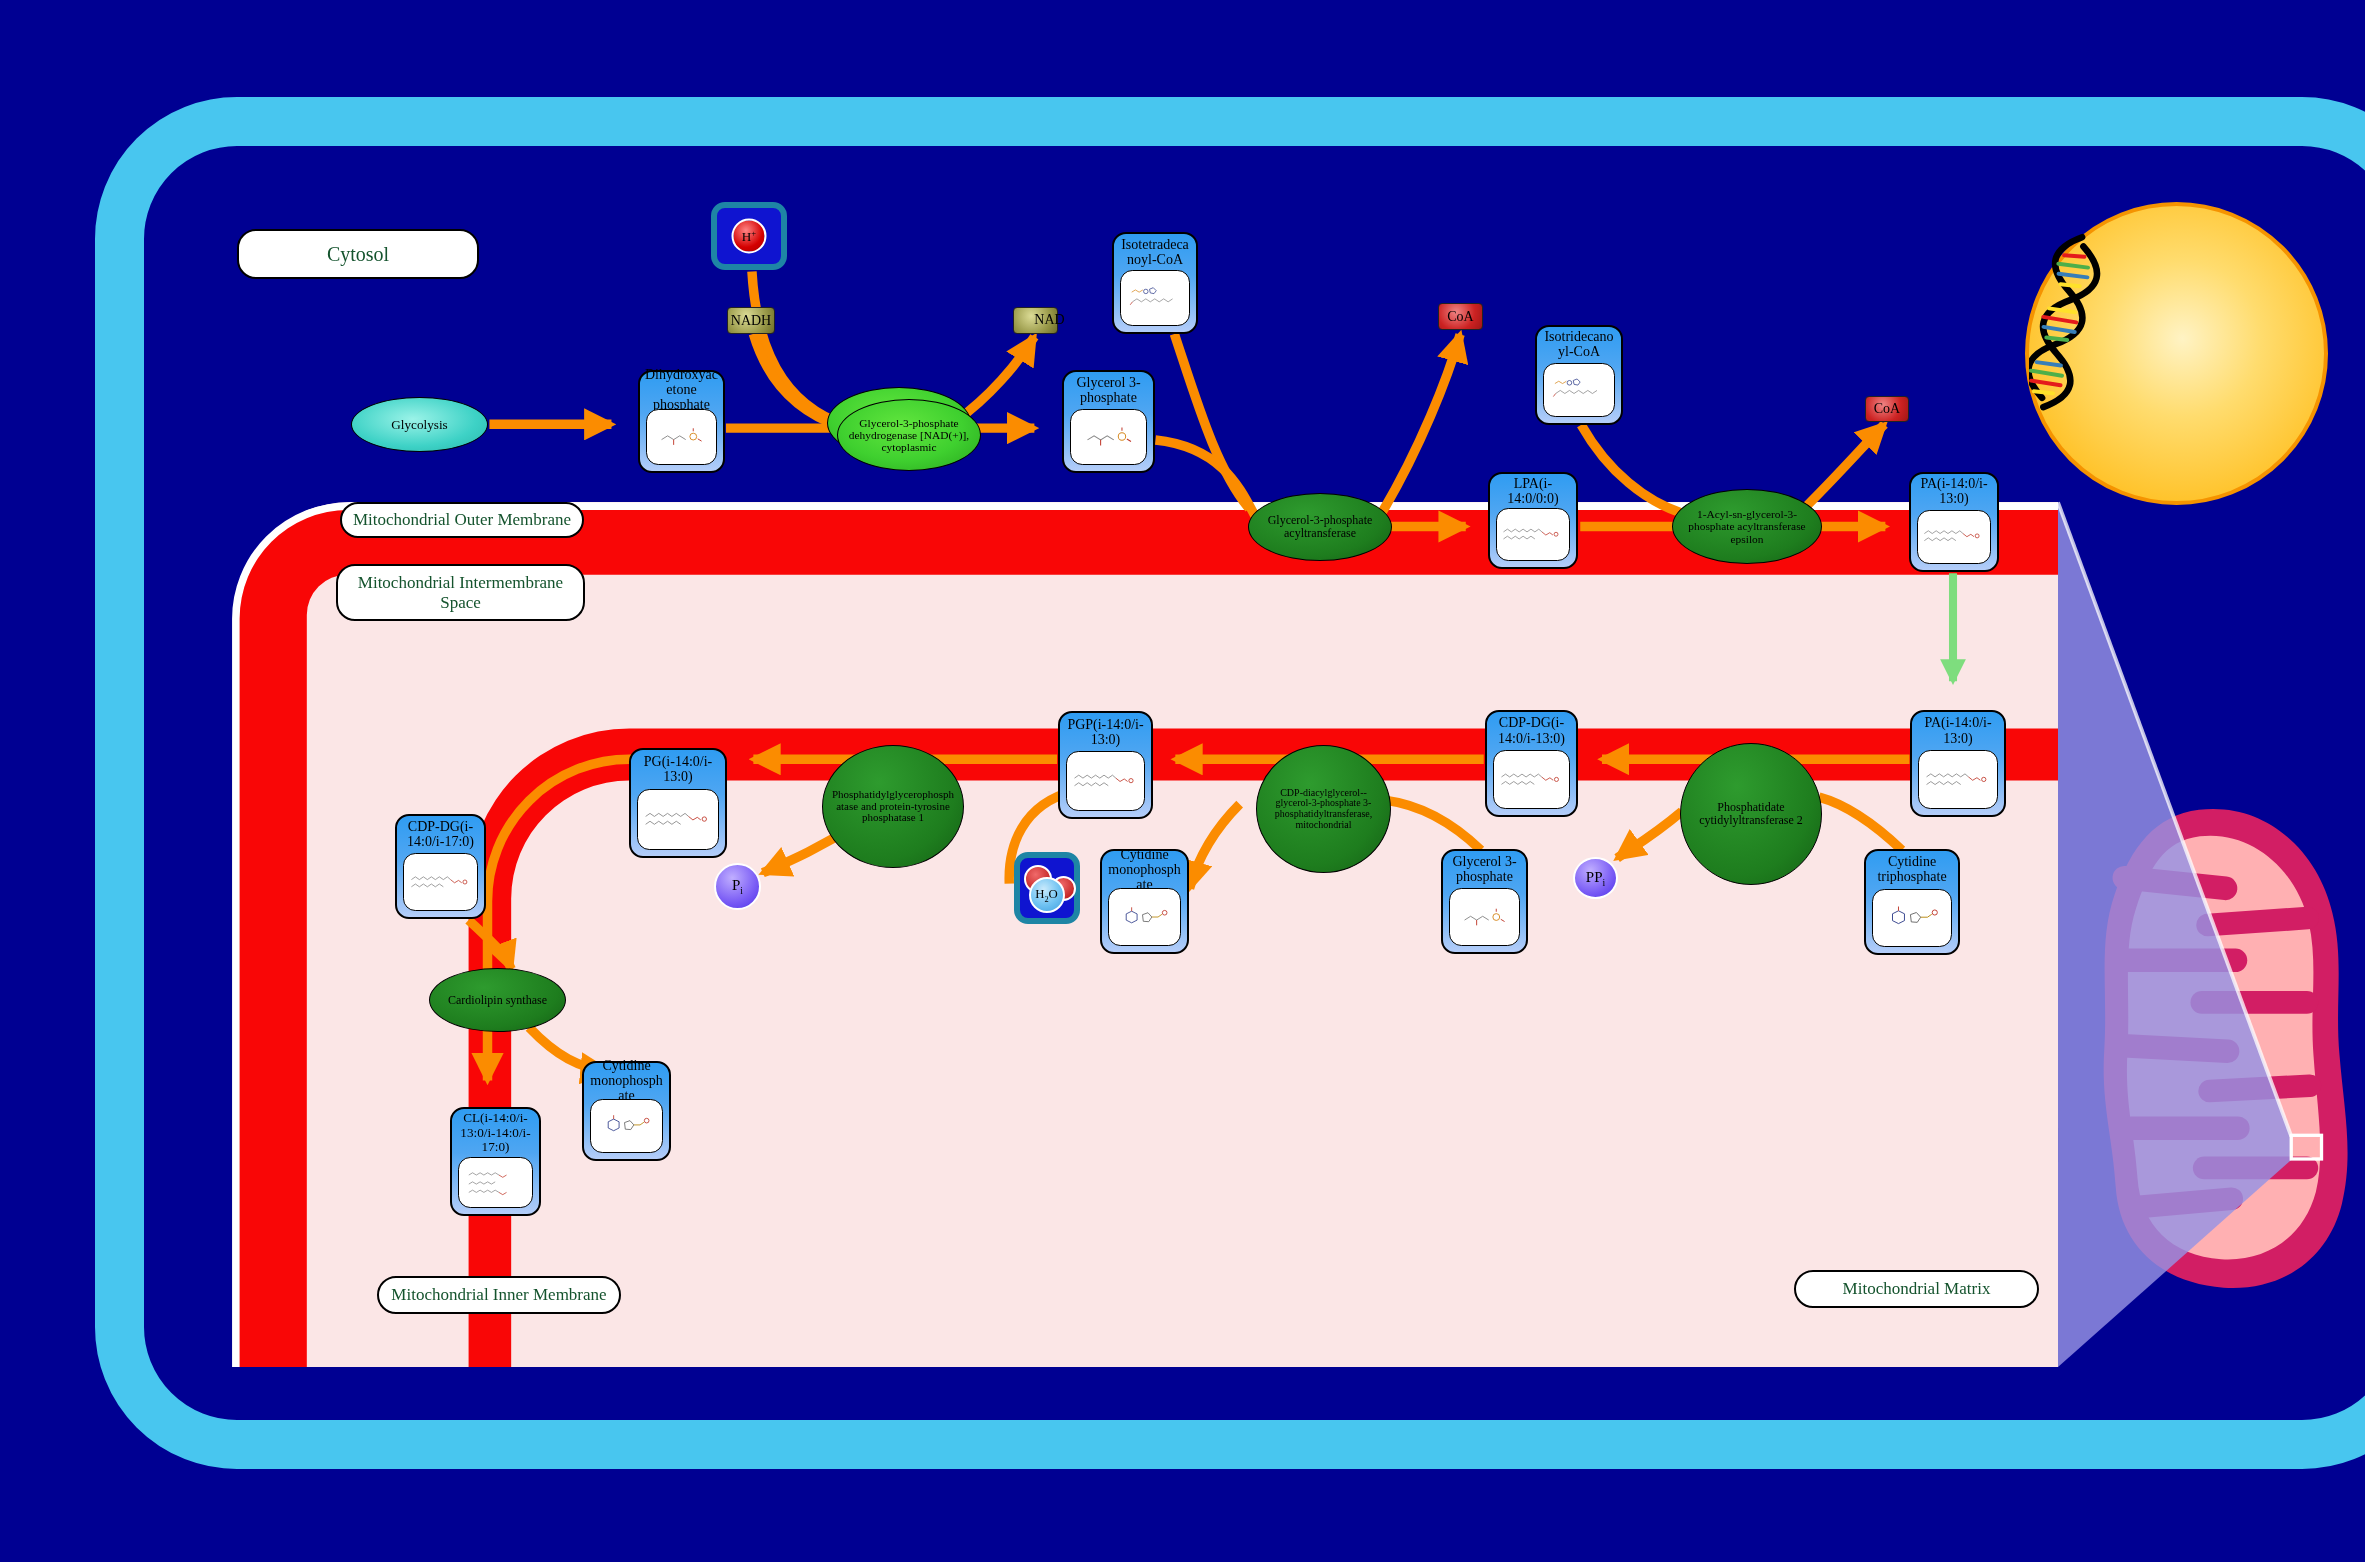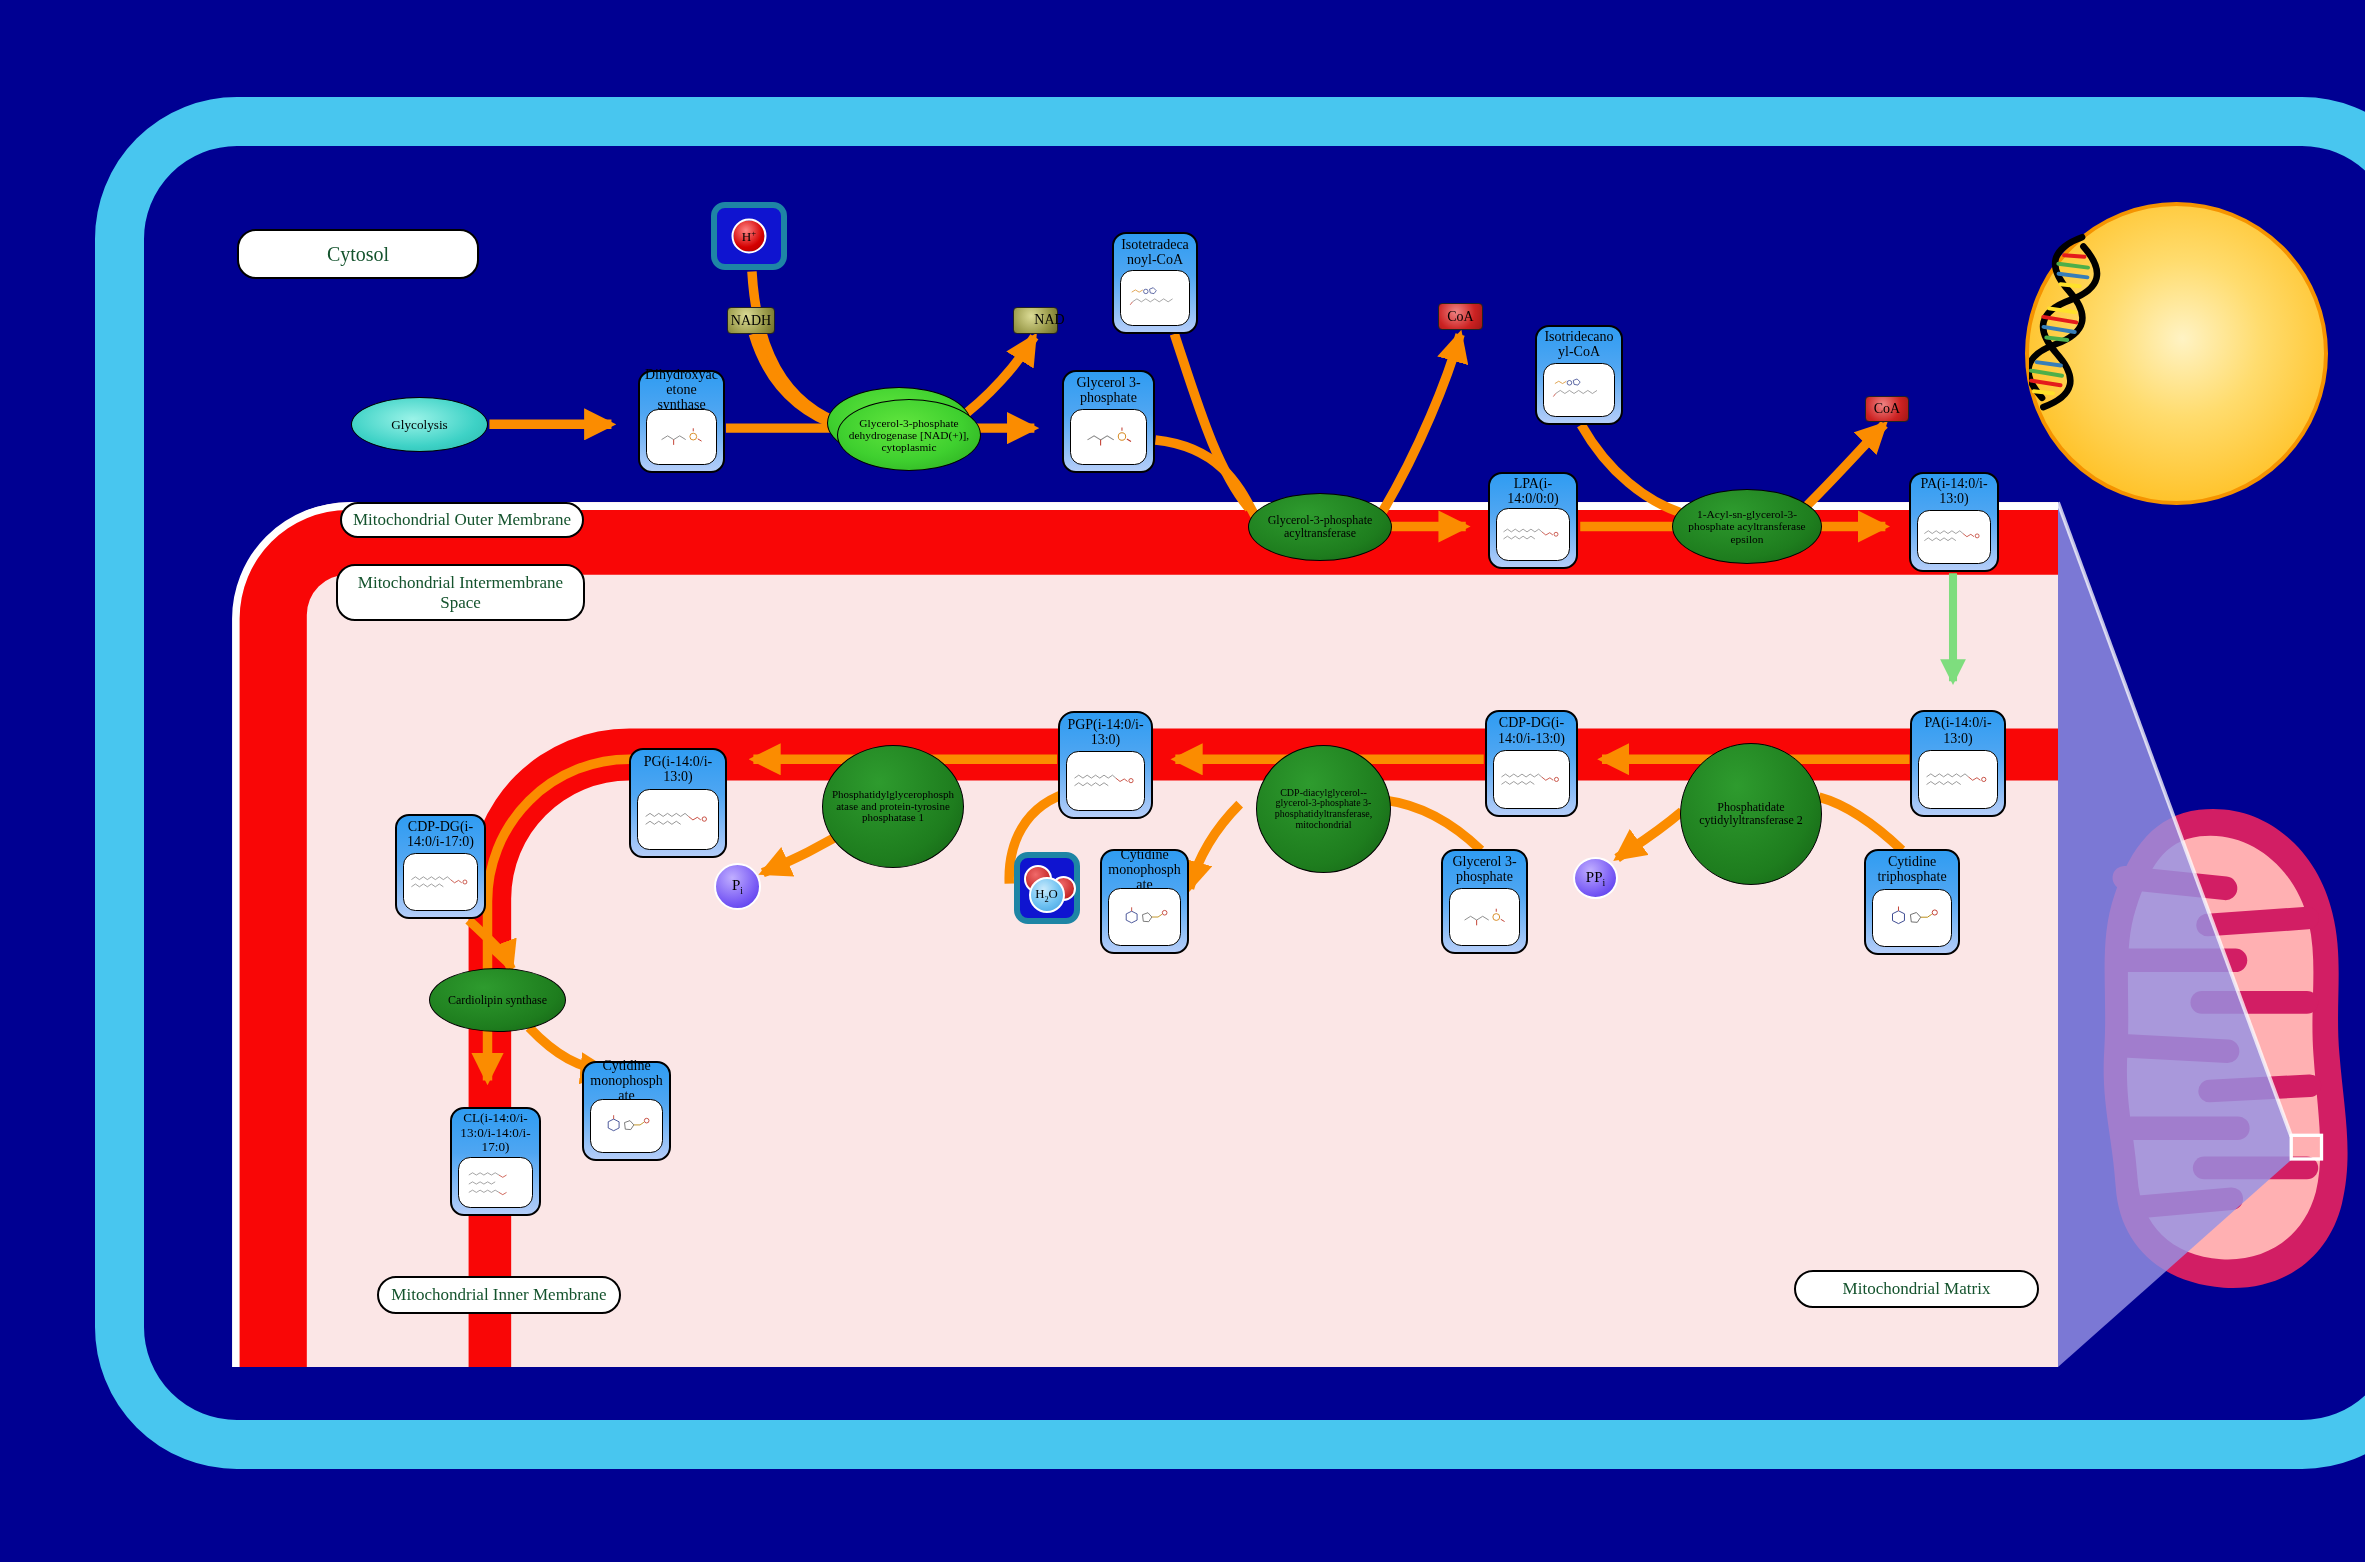--- a/index.html
+++ b/index.html
@@ -191,21 +191,21 @@
       <span>CDP-diacylglycerol--glycerol-3-phosphate 3-phosphatidyltransferase, mitochondrial</span>
     </div>
   <div class="abs enz" style="left:822px;top:745px;width:142px;height:123px;font-size:11px;">
       <span>Phosphatidylglycerophosphatase and protein-tyrosine phosphatase 1</span>
     </div>
   <div class="abs enz" style="left:429px;top:968px;width:137px;height:64px;">
       <span>Cardiolipin synthase</span>
     </div>
 
   <div class="abs mbox" style="left:638px;top:370px;width:87px;height:103px;">
-    <div class="hdr">Dihydroxyacetone synthase</div>
+    <div class="hdr">Dihydroxyacetone phosphate</div>
       <div class="body">
         <div class="structure"><svg viewBox="0 0 160 90">
             <g fill="none" stroke-width="2.5">
               <polyline stroke="#888" points="28,52 44,42 60,52 76,42 92,52"></polyline>
               <line x1="60" y1="52" x2="60" y2="66" stroke="#c0392b"></line>
               <circle cx="112" cy="44" r="9" stroke="#d78a22"></circle>
               <line x1="112" y1="30" x2="112" y2="22" stroke="#c0392b"></line>
               <line x1="124" y1="50" x2="134" y2="56" stroke="#c0392b"></line>
             </g>
           </svg></div>
@@ -298,21 +298,21 @@
         <div class="structure"><svg viewBox="0 0 160 90">
             <g fill="none" stroke-width="2">
               <polyline stroke="#888" points="6,38 16,31 26,38 36,31 46,38 56,31 66,38 76,31 86,38 96,31 104,38"></polyline>
               <polyline stroke="#888" points="6,56 16,49 26,56 36,49 46,56 56,49 66,56 76,49 86,56"></polyline>
               <polyline stroke="#c0392b" points="104,38 114,46 124,40 132,46"></polyline>
               <circle cx="140" cy="44" r="5" stroke="#c0392b"></circle>
             </g>
           </svg></div>
       </div>
     </div>
-  <div class="abs mbox" style="left:1058px;top:711px;width:95px;height:108px;border-radius:16px;">
+  <div class="abs mbox" style="left:1058px;top:711px;width:95px;height:108px;">
     <div class="hdr">PGP(i-14:0/i-13:0)</div>
       <div class="body">
         <div class="structure"><svg viewBox="0 0 160 90">
             <g fill="none" stroke-width="2">
               <polyline stroke="#888" points="6,38 16,31 26,38 36,31 46,38 56,31 66,38 76,31 86,38 96,31 104,38"></polyline>
               <polyline stroke="#888" points="6,56 16,49 26,56 36,49 46,56 56,49 66,56 76,49 86,56"></polyline>
               <polyline stroke="#c0392b" points="104,38 114,46 124,40 132,46"></polyline>
               <circle cx="140" cy="44" r="5" stroke="#c0392b"></circle>
             </g>
           </svg></div>

